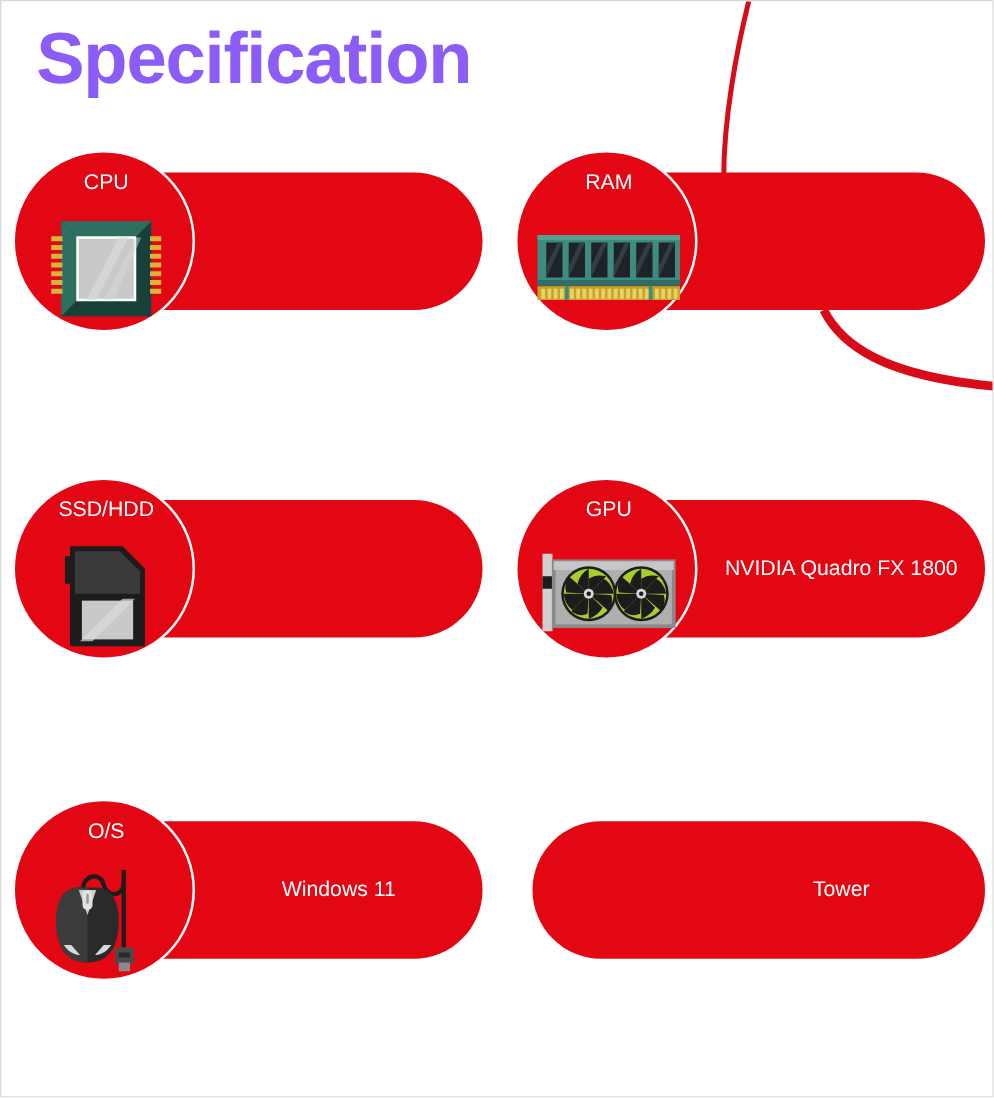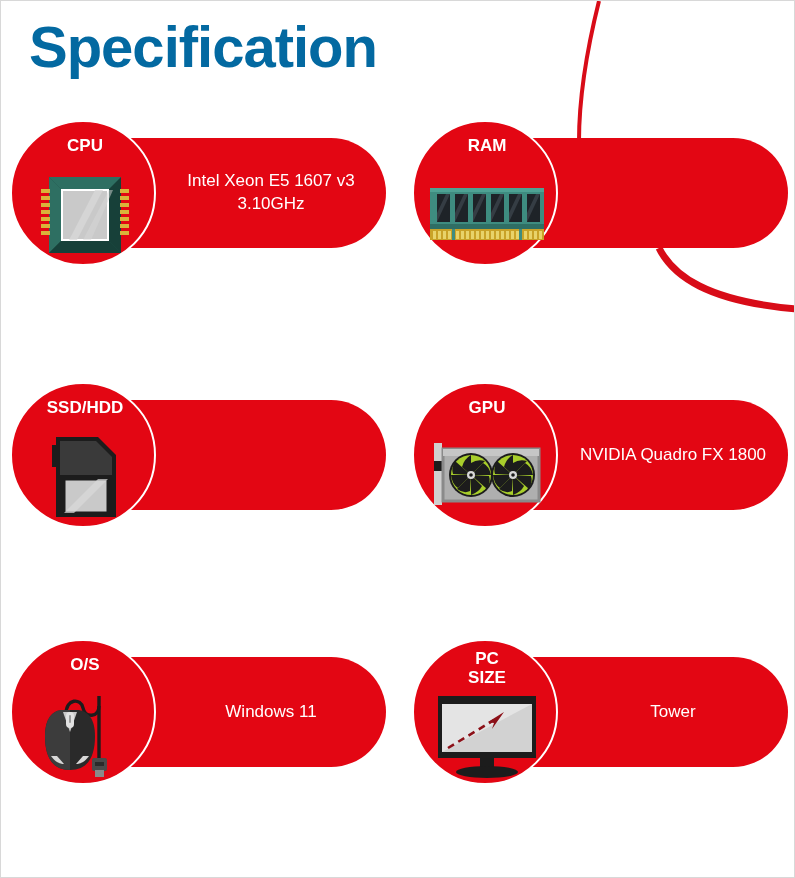--- a/index.html
+++ b/index.html
@@ -18,21 +18,21 @@
     border: 1px solid #d8d8d8;
     box-sizing: border-box;
     overflow: hidden;
   }
   .title {
     position: absolute;
     left: 28px;
     top: 14px;
     font-size: 58px;
     font-weight: bold;
-    color: #0369a1;
+    color: #8b5cf6;
     letter-spacing: -1px;
     line-height: 1.1;
     white-space: nowrap;
   }
   .deco-svg {
     position: absolute;
     left: 0;
     top: 0;
     width: 795px;
     height: 878px;
@@ -80,21 +80,21 @@
     box-sizing: border-box;
   }
   .badge-label {
     position: absolute;
     left: 0;
     top: 14px;
     width: 146px;
     text-align: center;
     color: #ffffff;
     font-size: 17px;
-    font-weight: bold;
+    font-weight: normal;
     line-height: 1.12;
     white-space: pre-line;
   }
   .badge-label.two-line { top: 8px; }
 
   .icon-holder {
     position: absolute;
     left: 0;
     top: 0;
     width: 146px;
@@ -112,21 +112,20 @@
 <div class="page">
 
   <svg class="deco-svg" viewBox="0 0 795 878">
     <path d="M 598 0 C 588 40 578 95 578 140" fill="none" stroke="#D80C18" stroke-width="4"></path>
     <path d="M 658 247 C 672 275 706 300 795 308" fill="none" stroke="#D80C18" stroke-width="7"></path>
   </svg>
 
   <div class="title">Specification</div>
 
   <div class="card col-left row-1">
-    <div class="card-value">Intel Xeon E5 1607 v3 3.10GHz</div>
     <div class="badge">
       <div class="icon-holder icon-shift-down">
         <svg width="100" height="100" viewBox="0 0 100 100">
           <rect x="14" y="12" width="72" height="76" fill="#1F5148"></rect>
           <polygon points="14,12 26,24 86,24 86,12" fill="#2E6F62"></polygon>
           <polygon points="14,12 26,24 26,76 14,88" fill="#2E6F62"></polygon>
           <polygon points="86,88 74,76 26,76 14,88" fill="#174039"></polygon>
           <polygon points="86,12 74,24 74,76 86,88" fill="#174039"></polygon>
           <rect x="27" y="25" width="46" height="50" fill="#C9C9C9" stroke="#ffffff" stroke-width="2"></rect>
           <polygon points="34,75 60,25 68,25 42,75" fill="#D8D8D8" opacity="0.75"></polygon>
@@ -288,30 +287,15 @@
           <path d="M 18 72 C 22 78 27 80 31 80 L 24 72 Z" fill="#D8D8D8"></path>
           <path d="M 56 72 C 52 78 47 80 43 80 L 50 72 Z" fill="#D8D8D8"></path>
         </svg>
       </div>
       <div class="badge-label">O/S</div>
     </div>
   </div>
 
   <div class="card col-right row-3">
     <div class="card-value">Tower</div>
-    <div class="badge">
-      <div class="icon-holder icon-shift-down">
-        <svg width="110" height="92" viewBox="0 0 110 92">
-          <rect x="6" y="8" width="98" height="62" fill="#1C1C1C"></rect>
-          <rect x="10" y="16" width="90" height="48" fill="#E4E4E4"></rect>
-          <polygon points="10,64 100,16 100,64" fill="#D2D2D2"></polygon>
-          <line x1="16" y1="60" x2="62" y2="32" stroke="#8C1018" stroke-width="2.6" stroke-dasharray="7,5"></line>
-          <polygon points="72,24 56,34 62,35 60,41 Z" fill="#8C1018"></polygon>
-          <rect x="48" y="70" width="14" height="12" fill="#1C1C1C"></rect>
-          <ellipse cx="55" cy="84" rx="31" ry="6" fill="#1C1C1C"></ellipse>
-        </svg>
-      </div>
-      <div class="badge-label two-line">PC
-SIZE</div>
-    </div>
   </div>
 
 </div>
 
 </body></html>

